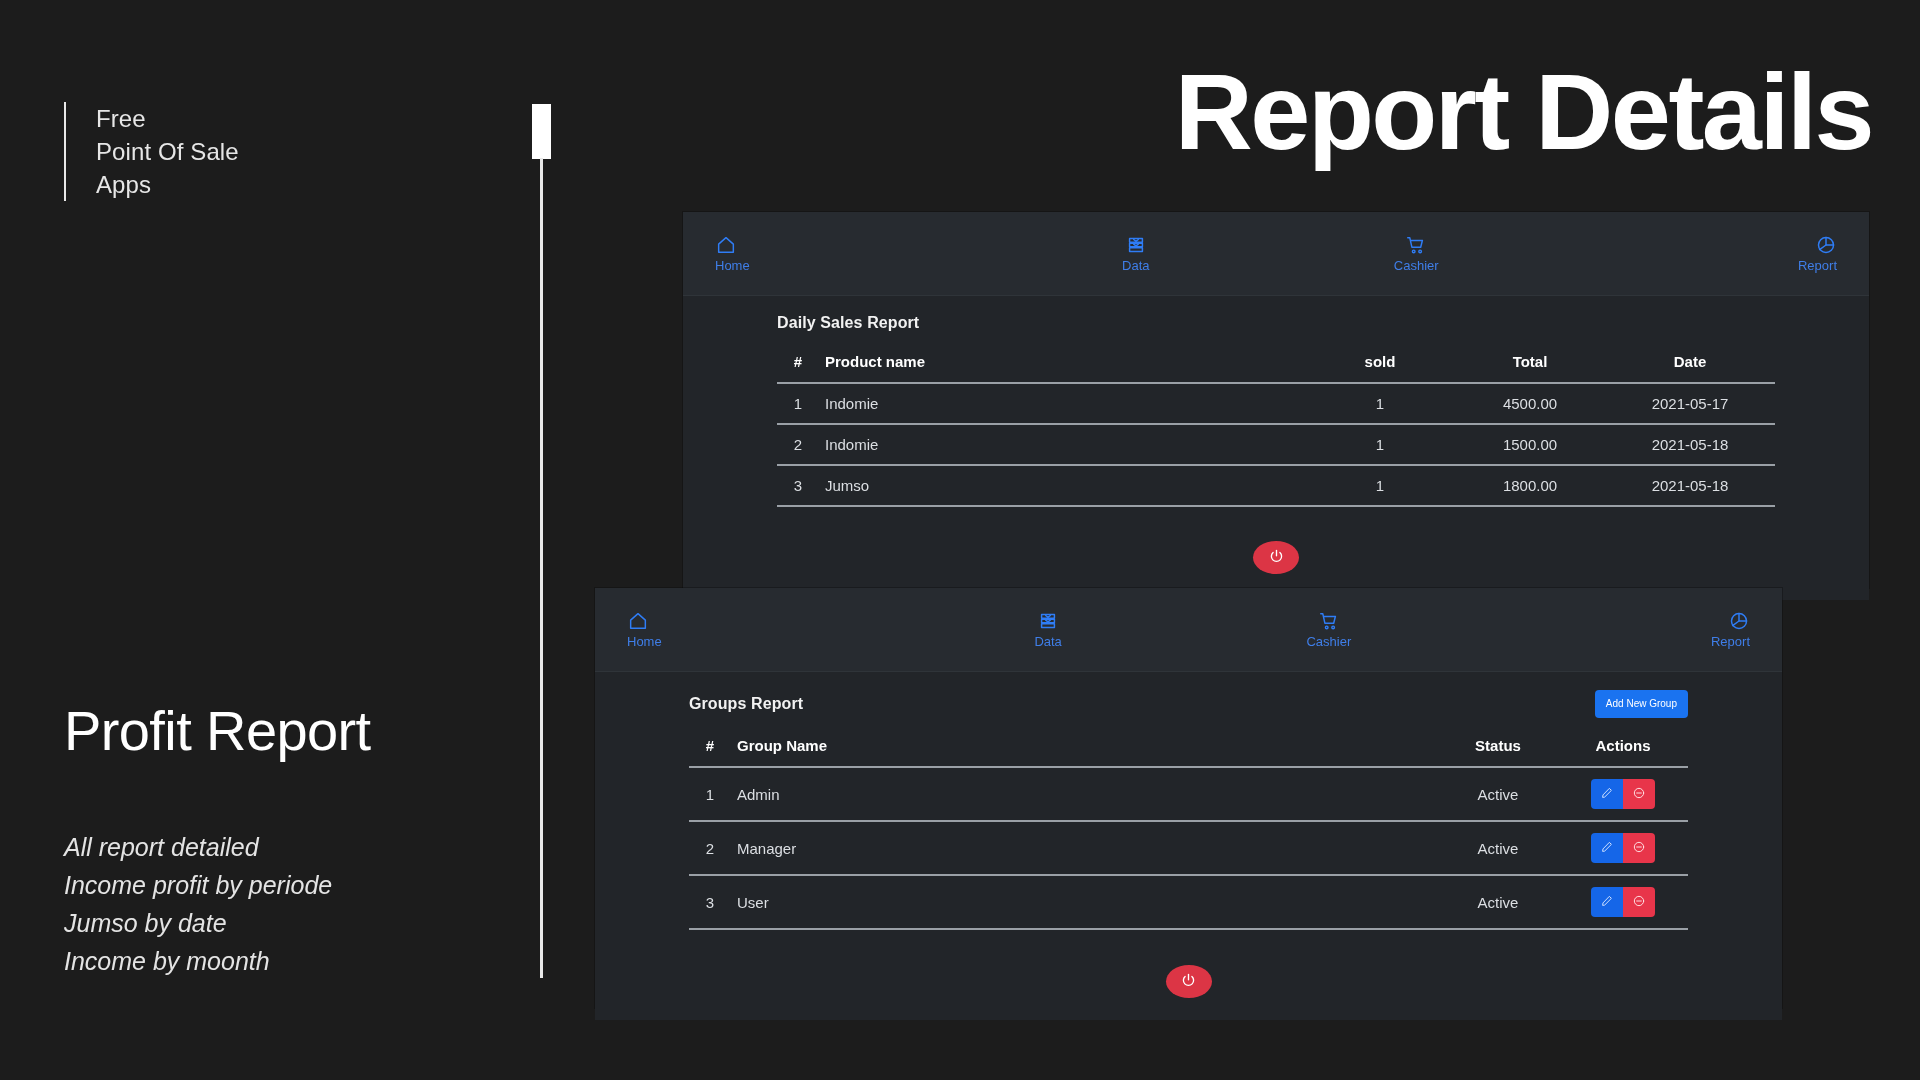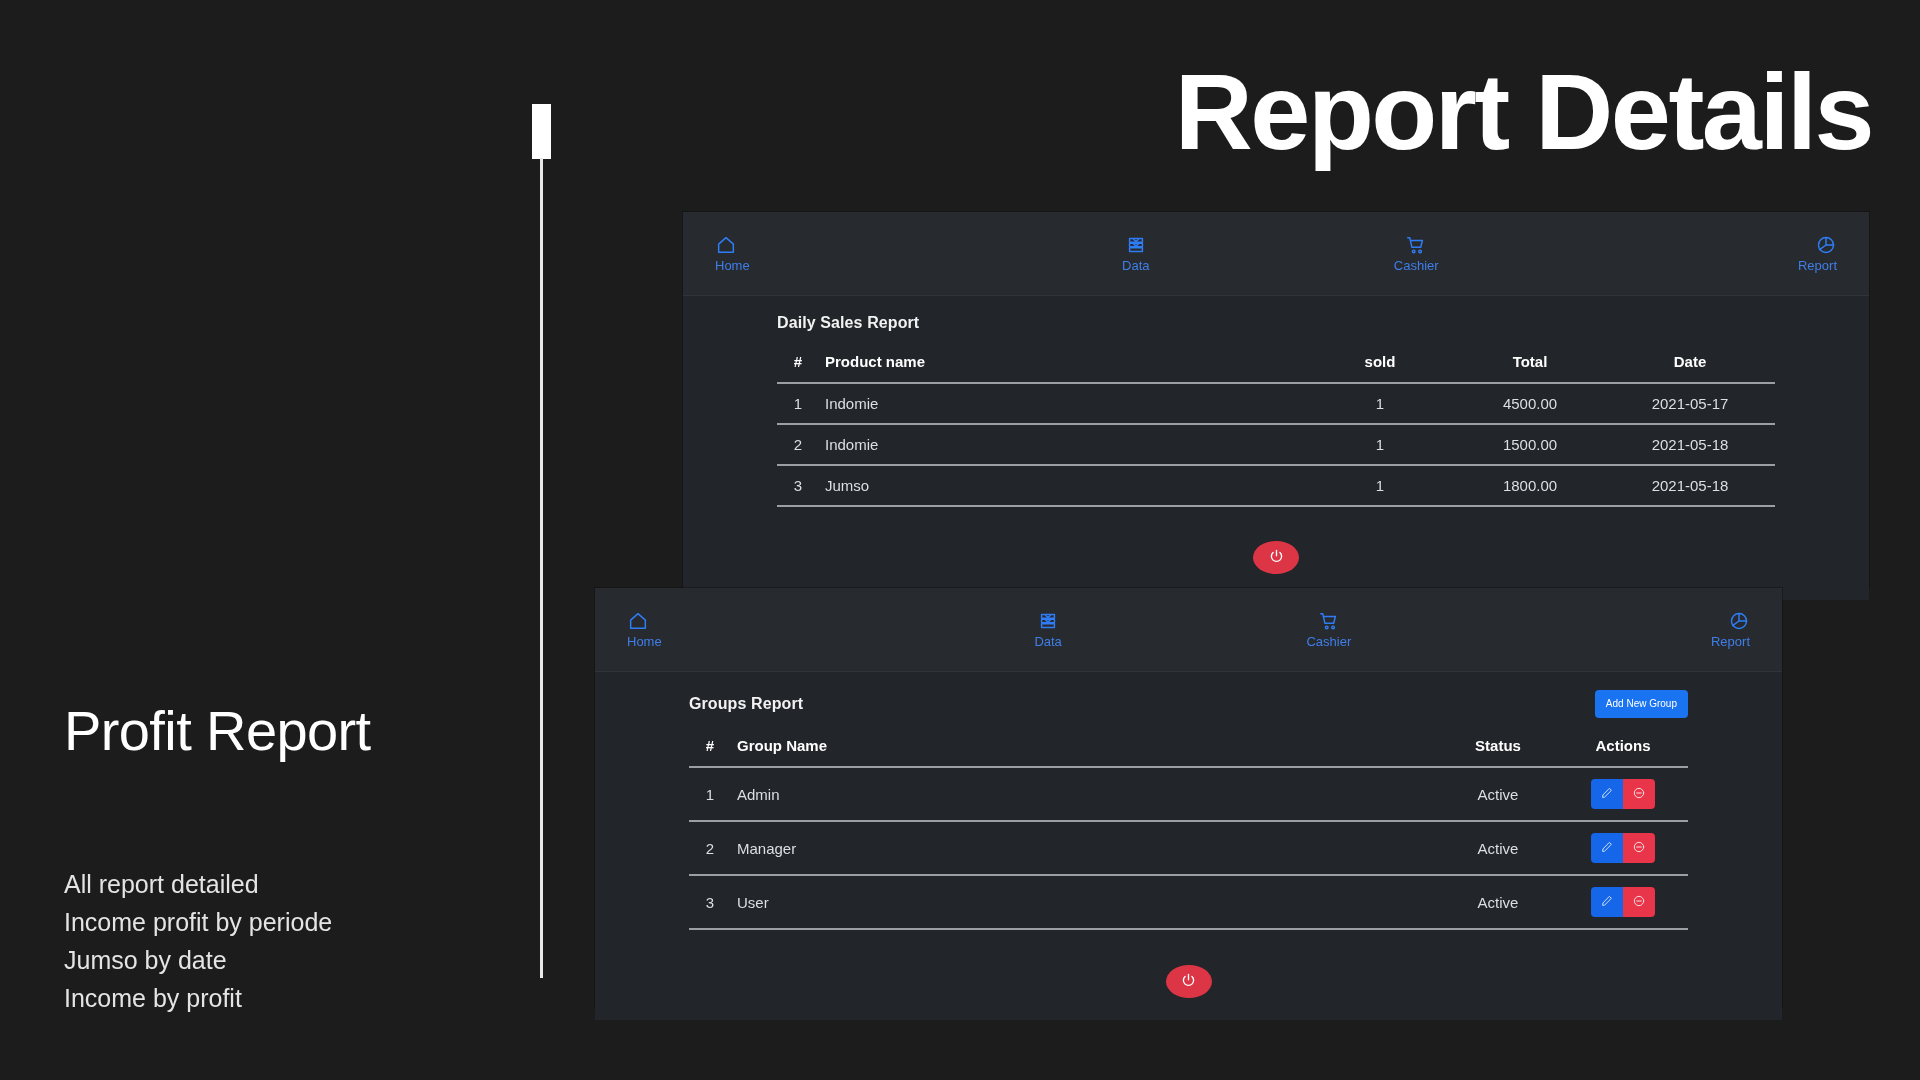--- a/index.html
+++ b/index.html
@@ -77,23 +77,24 @@
     top: 700px;
     color: #ffffff;
     font-size: 56px;
     line-height: 62px;
     font-weight: 400;
     letter-spacing: -0.6px;
   }
   .profit-list {
     position: absolute;
     left: 64px;
-    top: 865px;
+    top: 828px;
     display: flex;
     flex-direction: column;
+    font-style: italic;
   }
   .profit-list span {
     display: block;
     color: #e4e4e4;
     font-size: 25px;
     line-height: 38px;
     font-weight: 400;
   }
 
   
@@ -248,34 +249,39 @@
     padding: 0;
   }
   .power-one { bottom: 26px; }
   .power-two { bottom: 22px; }
 </style>
 </head>
 <body>
 
 <div class="brand-block">
   <div class="brand-rule"></div>
+  <div class="brand-lines">
+    <span>Free</span>
+    <span>Point Of Sale</span>
+    <span>Apps</span>
+  </div>
 </div>
 
 <div class="divider-cap"></div>
 <div class="divider-line"></div>
 
 <div class="page-title">Report Details</div>
 
 <div class="profit-heading">Profit Report</div>
 
 <div class="profit-list">
   <span>All report detailed</span>
   <span>Income profit by periode</span>
   <span>Jumso by date</span>
-  <span>Income by profit</span>
+  <span>Income by moonth</span>
 </div>
 
 <div class="app-panel panel-one">
 
   <div class="navbar">
     <div class="nav-item first">
       <span>
         <svg width="22" height="22" viewBox="0 0 24 24" fill="none" stroke="#2f7df6" stroke-width="1.6" stroke-linecap="round" stroke-linejoin="round">
           <path d="M4 11 L12 4 L20 11 L20 20 L4 20 Z"></path>
         </svg>

